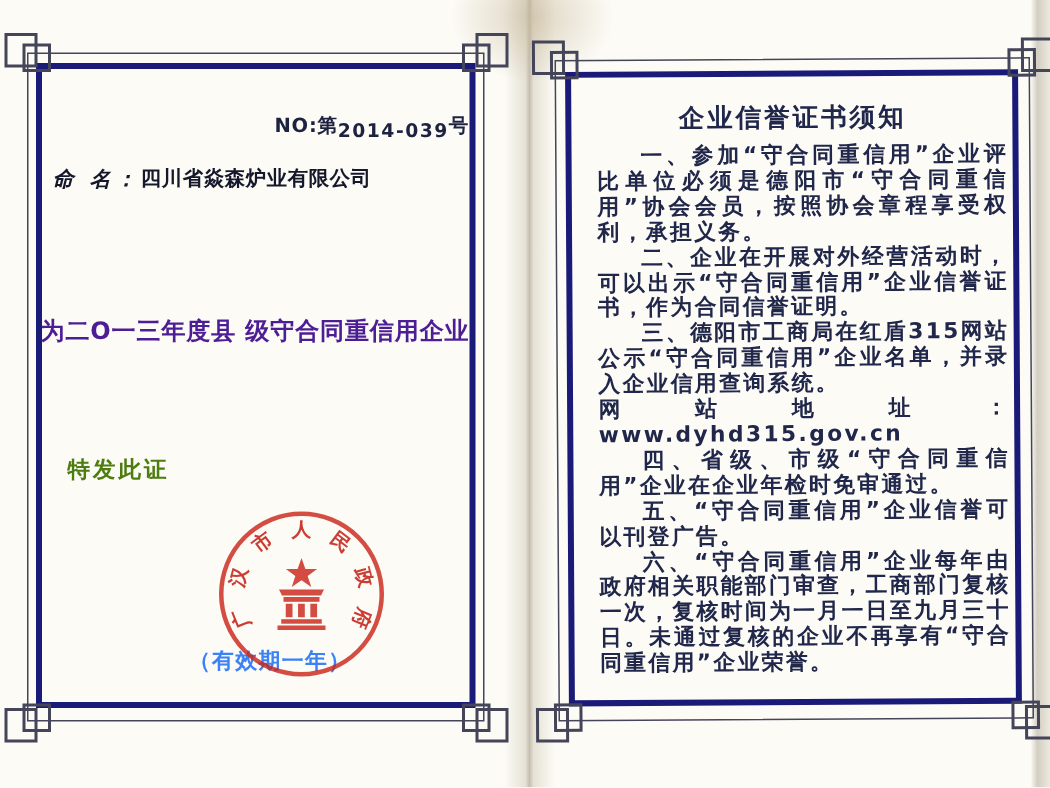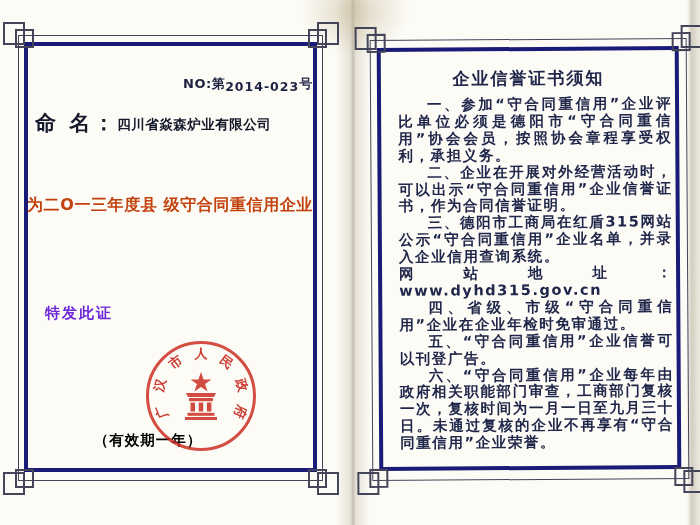--- a/index.html
+++ b/index.html
@@ -38,35 +38,35 @@
   .knot.fx.fy { transform:scale(-1,-1); }
   .k-tl { left:0; top:0; }   .k-tr { right:-1px; top:0; }
   .k-bl { left:0; bottom:-1px; } .k-br { right:-1px; bottom:-1px; }
 
   
   .serial { position:absolute; left:165px; top:40px; font-size:13px; font-weight:bold;
             color:#1c2240; letter-spacing:0.5px; white-space:nowrap; }
   .serial .num { position:relative; top:3px; font-size:12.5px; letter-spacing:1px; }
 
   .name-line { position:absolute; left:17px; top:74px; white-space:nowrap; color:#14182a; }
-  .name-line .lbl { font-size:21px; font-weight:bold; letter-spacing:3px; }
+  .name-line .lbl { font-size:14px; font-weight:bold; letter-spacing:3px;font-style:italic; }
   .name-line .val { font-size:13.5px; font-weight:bold; letter-spacing:0.5px; position:relative; top:-1px;text-align:right; }
 
-  .award-line { position:absolute; left:9px; top:160px; width:290px; font-size:16px;
-                font-weight:bold; color:#c2410c; letter-spacing:0.6px; white-space:nowrap; }
+  .award-line { position:absolute; left:9px; top:176px; width:290px; font-size:16px;
+                font-weight:bold; color:#4c1d95; letter-spacing:0.6px; white-space:nowrap; }
 
   .issue-line { position:absolute; left:27px; top:269px; font-size:15px; font-weight:bold;
-                color:#6d28d9; letter-spacing:2px; }
+                color:#4d7c0f; letter-spacing:2px; }
 
   .date-line { position:absolute; left:105px; top:351px; width:160px; text-align:center;
                font-size:16.5px; font-weight:bold; color:#1d2547; letter-spacing:3px;
                z-index:7; white-space:nowrap; }
 
-  .validity-line { position:absolute; left:50px; top:396px; width:160px; text-align:center;
-                   font-size:14.5px; font-weight:bold; color:#000000; letter-spacing:1px; white-space:nowrap; }
+  .validity-line { position:absolute; left:82px; top:396px; width:160px; text-align:center;
+                   font-size:14.5px; font-weight:bold; color:#3b82f6; letter-spacing:1px; white-space:nowrap; }
 
   
   .seal { position:absolute; left:128px; top:306px; width:110px; height:110px; z-index:5; }
   .seal-circle { position:absolute; inset:0; border:3.5px solid rgba(201,38,27,0.82);
                  border-radius:50%; }
   .seal-ring span { position:absolute; left:50%; top:50%; width:16px; height:16px;
                     margin-left:-8px; margin-top:-8px; text-align:center; line-height:16px;
                     font-size:13px; font-weight:bold; color:rgba(196,34,24,0.88); }
   .seal-ring span:nth-child(1){ transform:rotate(-112deg) translateY(-42px); }
   .seal-ring span:nth-child(2){ transform:rotate(-75deg)  translateY(-42px); }
@@ -108,21 +108,21 @@
     <div class="knot k-bl fy">
         <i class="a"></i>
         <i class="b"></i>
       </div>
     <div class="knot k-br fx fy">
         <i class="a"></i>
         <i class="b"></i>
       </div>
 
     <div class="serial">
-      <span>NO:第</span><span class="num">2014-023</span><span>号</span>
+      <span>NO:第</span><span class="num">2014-039</span><span>号</span>
     </div>
 
     <div class="name-line">
       <span class="lbl">命 名：</span><span class="val">四川省焱森炉业有限公司</span>
     </div>
 
     <div class="award-line">为二O一三年度县 级守合同重信用企业</div>
 
     <div class="issue-line">特发此证</div>
 

